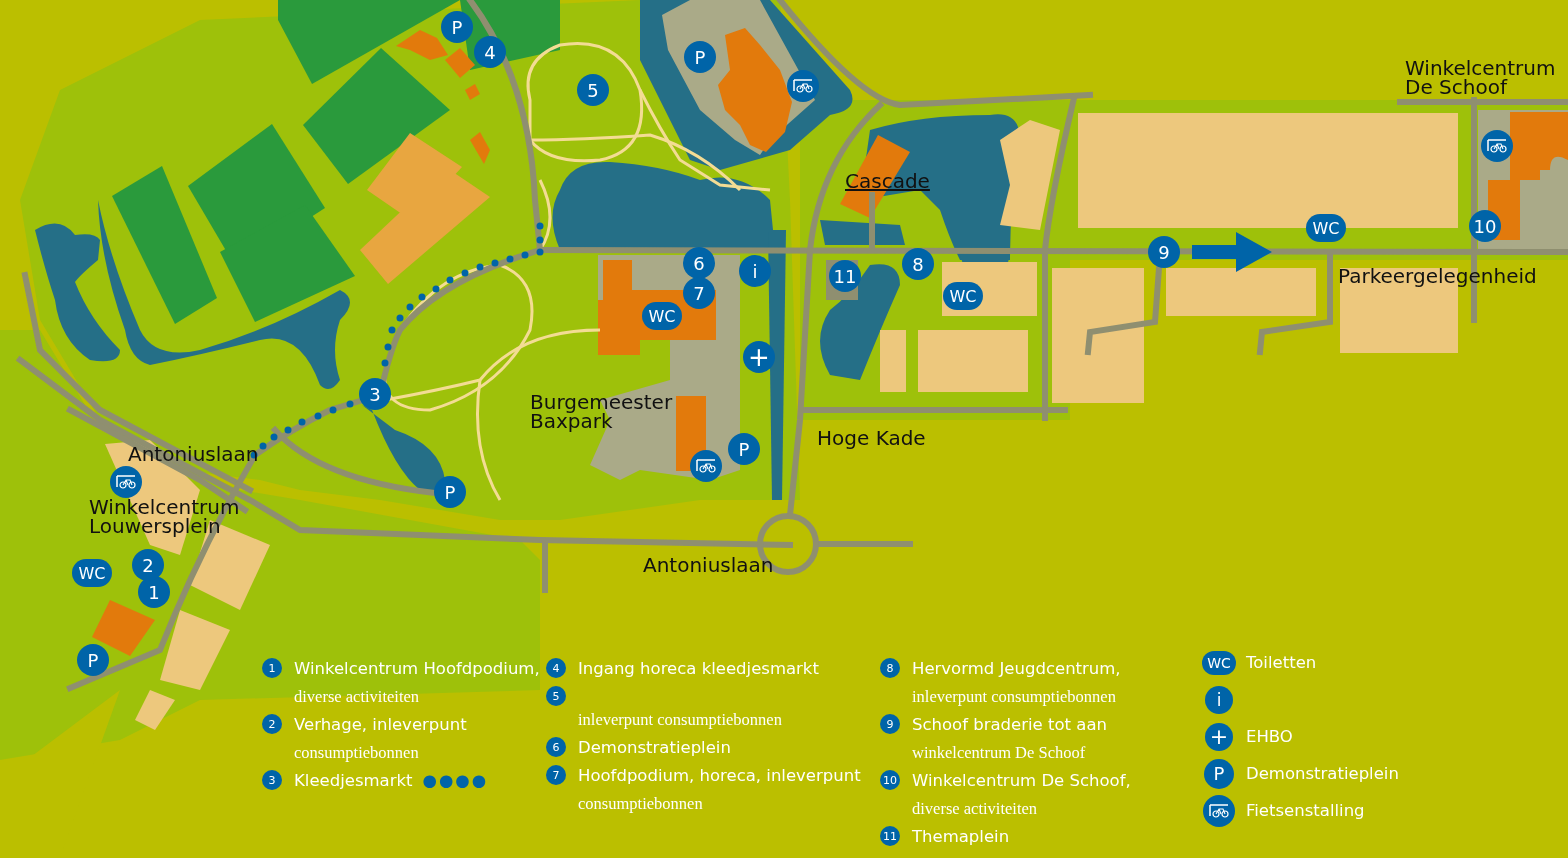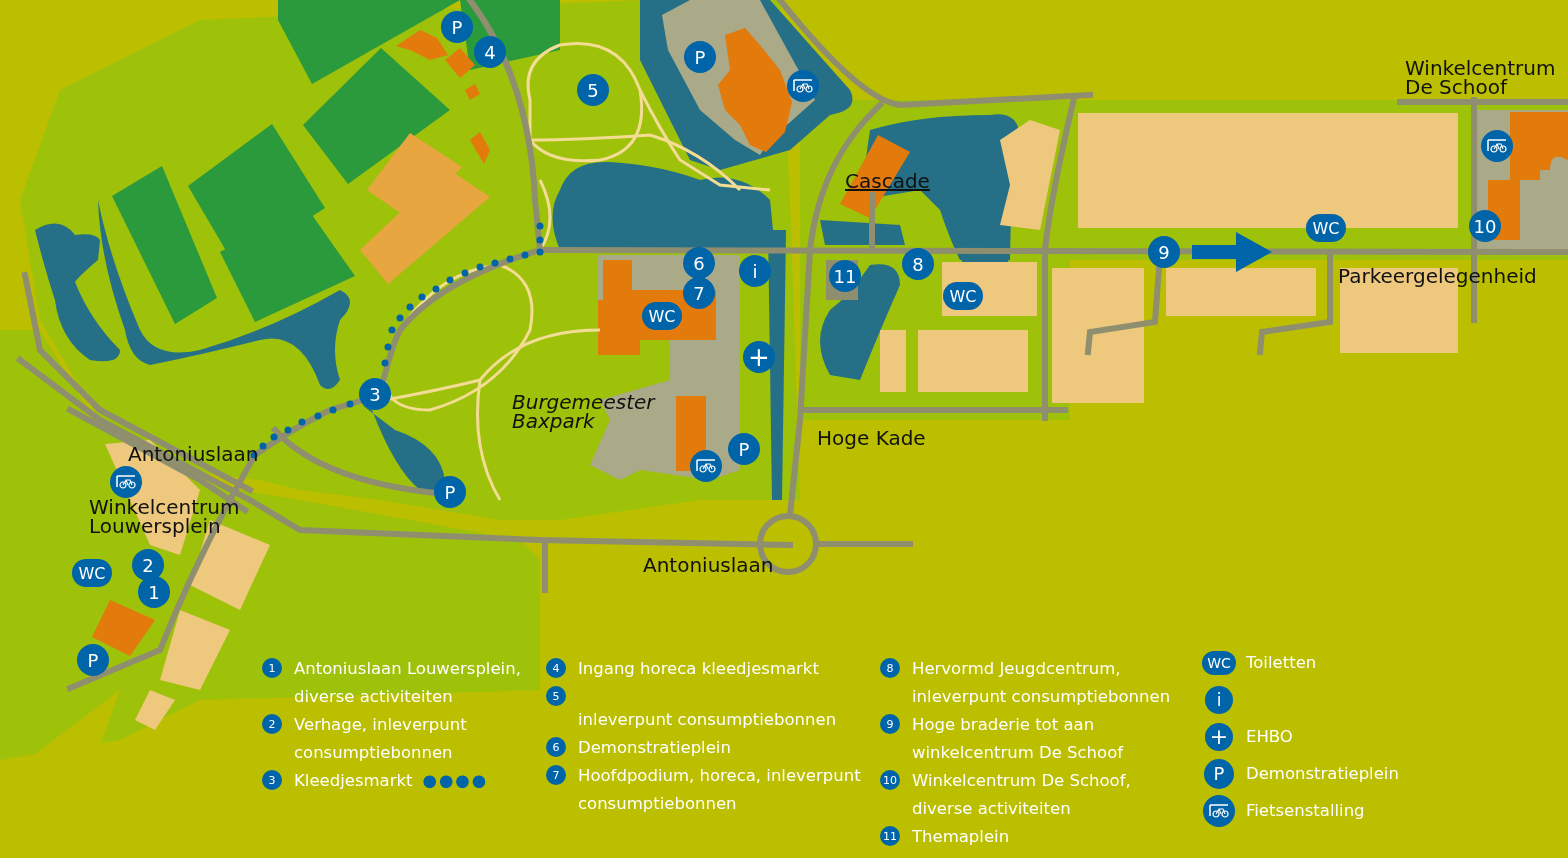--- a/index.html
+++ b/index.html
@@ -6,21 +6,21 @@
   body{width:1568px;height:858px;overflow:hidden;background:#bbbf00;font-family:"DejaVu Sans",sans-serif;position:relative;}
   #map{position:absolute;left:0;top:0;width:1568px;height:858px;}
   .lbl{position:absolute;color:#111;font-family:"DejaVu Sans",sans-serif;font-size:20px;line-height:19px;white-space:pre;}
   .mk{position:absolute;background:#0064a8;color:#fff;border-radius:50%;display:flex;align-items:center;justify-content:center;font-family:"DejaVu Sans",sans-serif;font-size:18px;width:32px;height:32px;transform:translate(-50%,-50%);cursor:pointer;}
   .mk.wc{border-radius:16px;width:40px;height:28px;font-size:16px;}
   .mk svg{width:24px;height:18px;}
   .legend{position:absolute;}
   .lg-row{display:flex;align-items:flex-start;margin-bottom:0;}
   .lg-num{width:20px;height:20px;border-radius:50%;background:#0064a8;color:#fff;font-size:11px;display:flex;align-items:center;justify-content:center;flex-shrink:0;margin-top:3px;margin-right:12px;}
   .lg-txt{color:#fff;font-size:16.5px;line-height:28px;white-space:pre;font-family:"DejaVu Sans",sans-serif;}
-  .lg-txt2{color:#fff;font-size:16.5px;line-height:28px;margin-left:32px;white-space:pre;}
+  .lg-txt2{color:#fff;font-size:16.5px;line-height:28px;margin-left:32px;white-space:pre;font-family:Liberation Serif, serif;}
   .dots{display:inline-block;margin-left:10px;letter-spacing:2px;color:#0064a8;}
   .ic-row{display:flex;align-items:center;height:37px;}
   .ic{width:34px;height:28px;display:flex;align-items:center;justify-content:center;margin-right:10px;}
   .ic span{background:#0064a8;color:#fff;display:flex;align-items:center;justify-content:center;}
 </style>
 </head>
 <body>
 
 <svg id="map" viewBox="0 0 1568 858" xmlns="http://www.w3.org/2000/svg">
   <defs>
@@ -158,21 +158,21 @@
       <circle cx="263" cy="446" r="3.5"></circle>
       <circle cx="254" cy="455" r="3.5"></circle>
   </g>
 
   <polygon points="1192,245 1236,245 1236,232 1272,252 1236,272 1236,259 1192,259" fill="#0064a8"></polygon>
 </svg>
 
 <div class="lbl" style="left:128px;top:445px;">Antoniuslaan</div>
 <div class="lbl" style="left:89px;top:498px;">Winkelcentrum
 Louwersplein</div>
-<div class="lbl" style="left:512px;top:393px;font-style:italic;">Burgemeester
+<div class="lbl" style="left:530px;top:393px;">Burgemeester
 Baxpark</div>
 <div class="lbl" style="left:643px;top:556px;">Antoniuslaan</div>
 <div class="lbl" style="left:817px;top:429px;">Hoge Kade</div>
 <div class="lbl" style="left:845px;top:172px;text-decoration:underline;">Cascade</div>
 <div class="lbl" style="left:1338px;top:267px;">Parkeergelegenheid</div>
 <div class="lbl" style="left:1405px;top:59px;">Winkelcentrum
 De Schoof</div>
 
 <div class="mk" style="left:154px;top:592px;">1</div>
 <div class="mk" style="left:148px;top:565px;">2</div>
@@ -217,21 +217,21 @@
   </div>
 <div class="mk" style="left:1497px;top:146px;">
     <svg viewBox="-12 -9 24 18">
       <use href="#bike"></use>
     </svg>
   </div>
 
 <div class="legend" style="left:262px;top:655px;">
   <div class="lg-row">
       <span class="lg-num">1</span>
-      <span class="lg-txt">Antoniuslaan Louwersplein,</span>
+      <span class="lg-txt">Winkelcentrum Hoofdpodium,</span>
     </div>
   <div class="lg-txt2">diverse activiteiten</div>
   <div class="lg-row">
       <span class="lg-num">2</span>
       <span class="lg-txt">Verhage, inleverpunt</span>
     </div>
   <div class="lg-txt2">consumptiebonnen</div>
   <div class="lg-row">
       <span class="lg-num">3</span>
       <span class="lg-txt">Kleedjesmarkt</span>
@@ -260,21 +260,21 @@
 </div>
 
 <div class="legend" style="left:880px;top:655px;">
   <div class="lg-row">
       <span class="lg-num">8</span>
       <span class="lg-txt">Hervormd Jeugdcentrum,</span>
     </div>
   <div class="lg-txt2">inleverpunt consumptiebonnen</div>
   <div class="lg-row">
       <span class="lg-num">9</span>
-      <span class="lg-txt">Hoge braderie tot aan</span>
+      <span class="lg-txt">Schoof braderie tot aan</span>
     </div>
   <div class="lg-txt2">winkelcentrum De Schoof</div>
   <div class="lg-row">
       <span class="lg-num">10</span>
       <span class="lg-txt">Winkelcentrum De Schoof,</span>
     </div>
   <div class="lg-txt2">diverse activiteiten</div>
   <div class="lg-row">
       <span class="lg-num">11</span>
       <span class="lg-txt">Themaplein</span>

